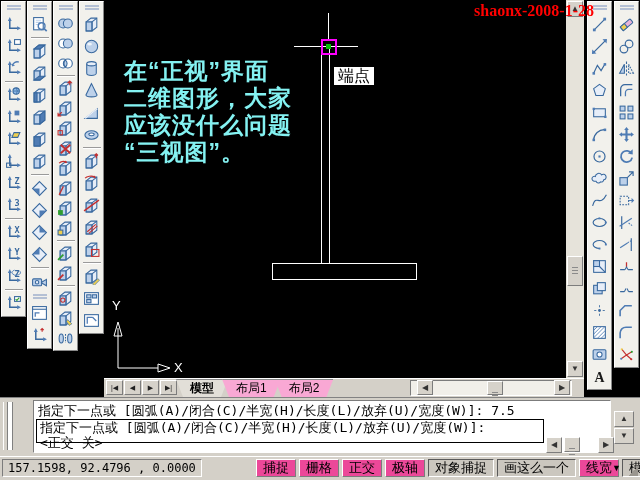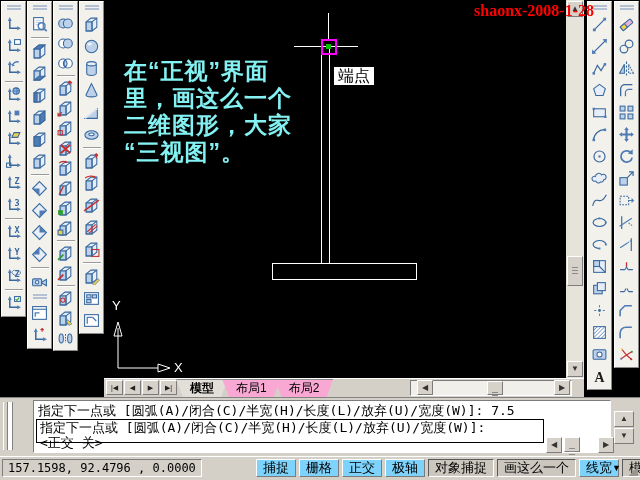--- a/index.html
+++ b/index.html
@@ -57,21 +57,21 @@
            font-family:"DejaVu Sans Mono",monospace;font-size:13px;color:#000;}
   .cmd-history{position:absolute;left:4px;top:1px;white-space:nowrap;}
   .cmd-active{position:absolute;left:2px;top:18px;width:508px;height:24px;background:#fff;
               border:1px solid #000;box-sizing:border-box;padding:0 3px;line-height:15px;white-space:nowrap;}
   
   .statusbar{left:0;top:456px;width:640px;height:24px;background:#d4d0c8;border-top:1px solid #fff;box-sizing:border-box;}
   .coords{position:absolute;left:2px;top:2px;width:200px;height:18px;border:1px solid;
           border-color:#7c7c7c #fff #fff #7c7c7c;font-family:"DejaVu Sans Mono",monospace;
           font-size:12px;line-height:17px;padding:0 5px;color:#000;box-sizing:border-box;}
   .sb-row{position:absolute;left:256px;top:2px;display:flex;gap:3px;}
-  .sb-btn{height:18px;padding:0 6px;font-size:13px;line-height:16px;color:#000;background:#7dd3fc;
+  .sb-btn{height:18px;padding:0 6px;font-size:13px;line-height:16px;color:#000;background:#ec4899;
           border:1px solid;border-color:#fff #7c7c7c #7c7c7c #fff;box-sizing:border-box;white-space:nowrap;}
   .sb-btn.pressed{border-color:#5a5a5a #fff #fff #5a5a5a;background:#cbc7bf;}
   .sb-model{min-width:58px;text-align:left;}
   .dropdown{position:absolute;left:612px;top:6px;font-size:9px;color:#000;}
   .corner-grip{position:absolute;left:629px;top:10px;width:9px;height:9px;
     background:linear-gradient(135deg,transparent 50%,#9a968e 50%);}
 </style>
 </head>
 <body>
 
@@ -530,22 +530,22 @@
               <rect x="1.5" y="2.5" width="13" height="11" fill="#ffffff" stroke="#38689e"></rect>
               <path d="M4 11V5h5M9 5l3.5 3.5" fill="none" stroke="#4f7cb4" stroke-width="1.2"></path>
             </svg></span>
         </button>
       </div>
   </div>
 
   <div class="abs canvas">
     <div class="abs note">
         <div>在“正视”界面</div>
-        <div>里，画这么一个</div>
         <div>二维图形，大家</div>
+        <div>应该没什么问题</div>
         <div>“三视图”。</div>
       </div>
 
     <div class="wline" style="left:217px;top:47px;width:1px;height:216px;"></div>
     <div class="wline" style="left:225px;top:47px;width:1px;height:216px;"></div>
     <div class="base-rect"></div>
 
     <div class="wline" style="left:190px;top:46px;width:64px;height:1px;"></div>
     <div class="wline" style="left:224px;top:13px;width:1px;height:27px;"></div>
     <div class="marker"></div>

